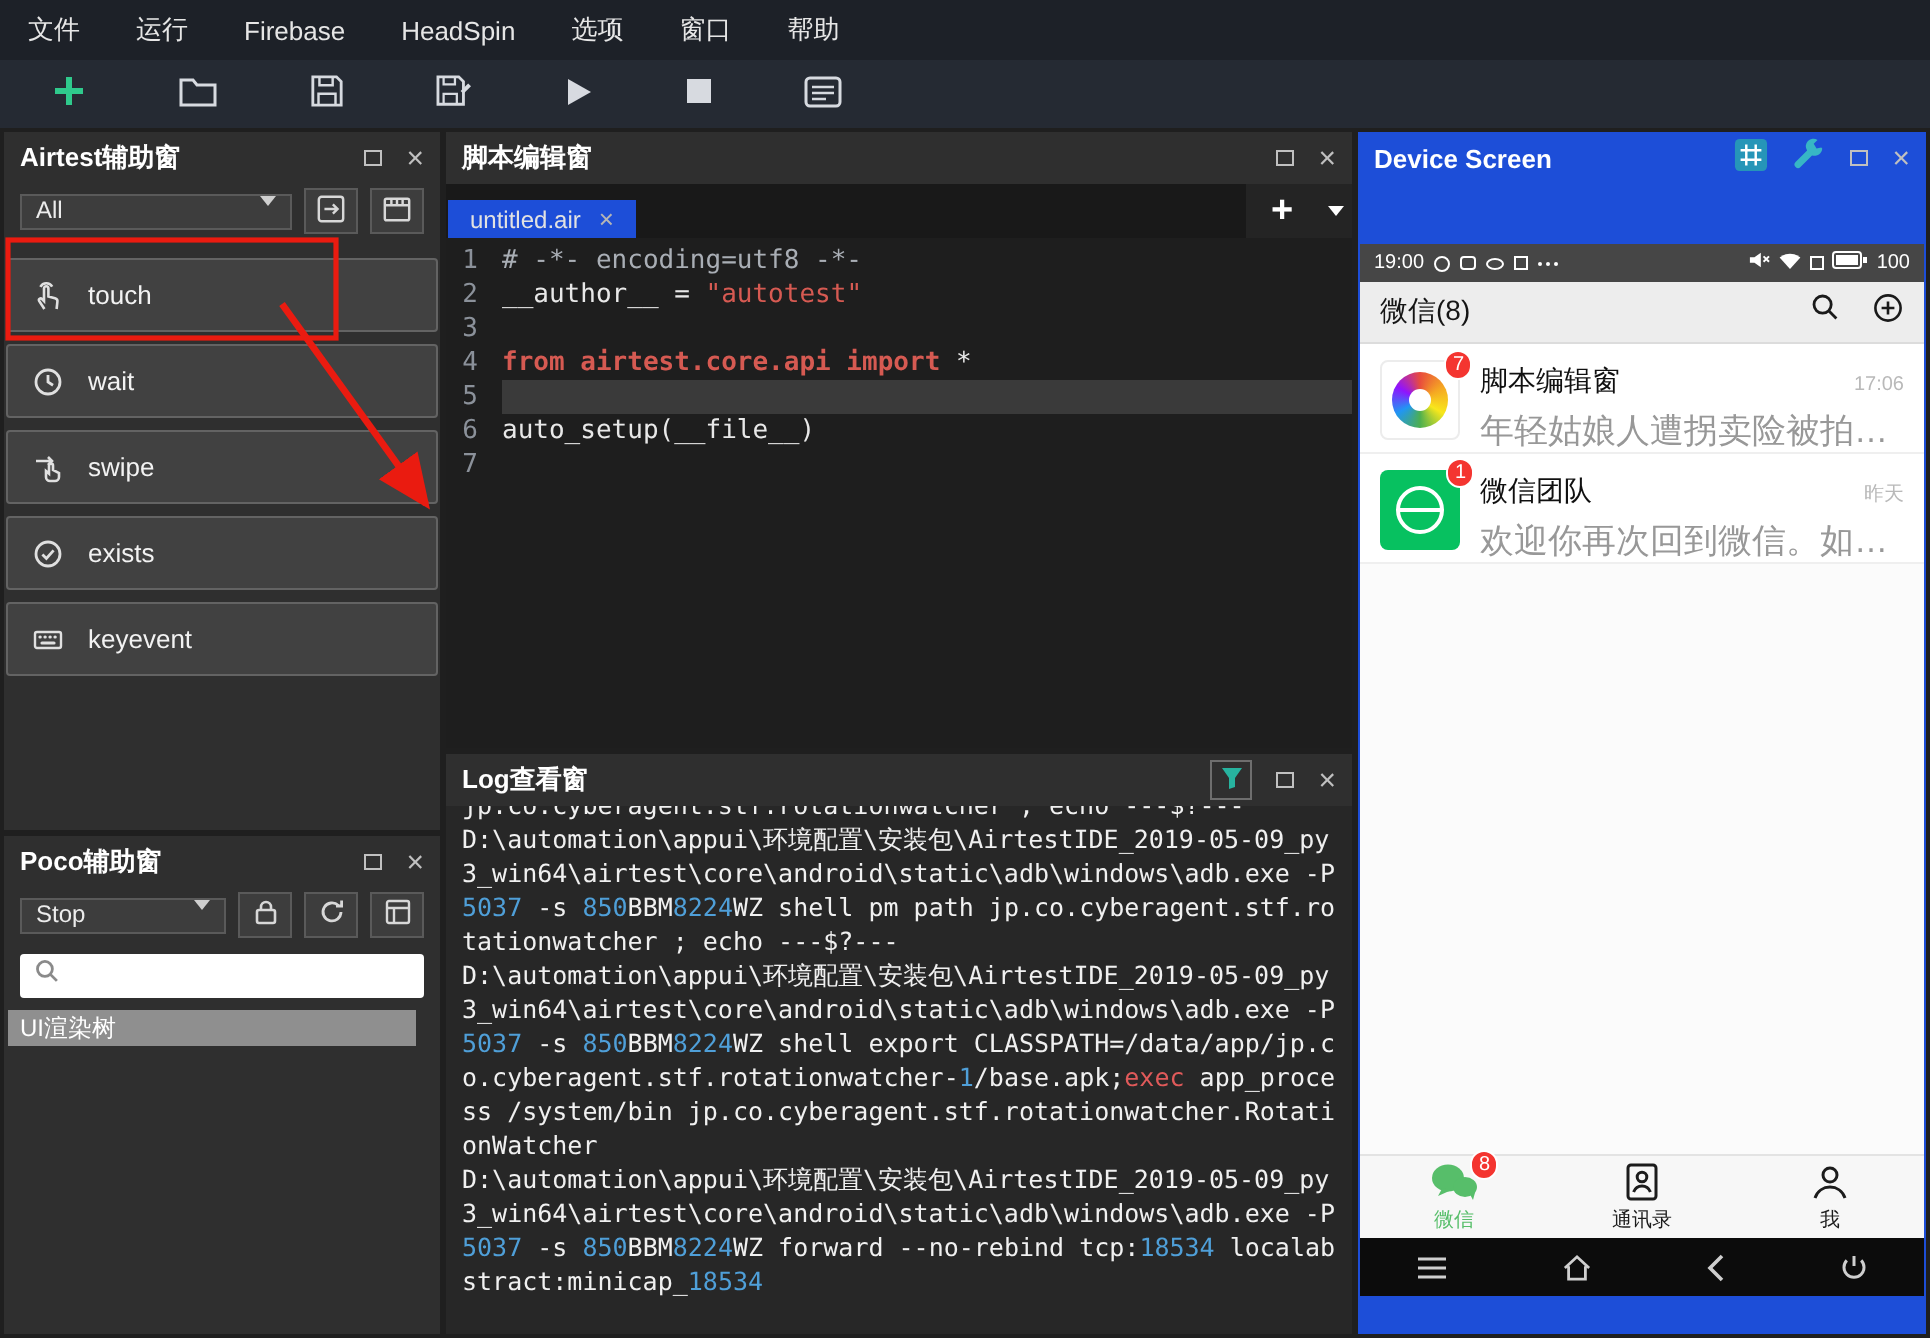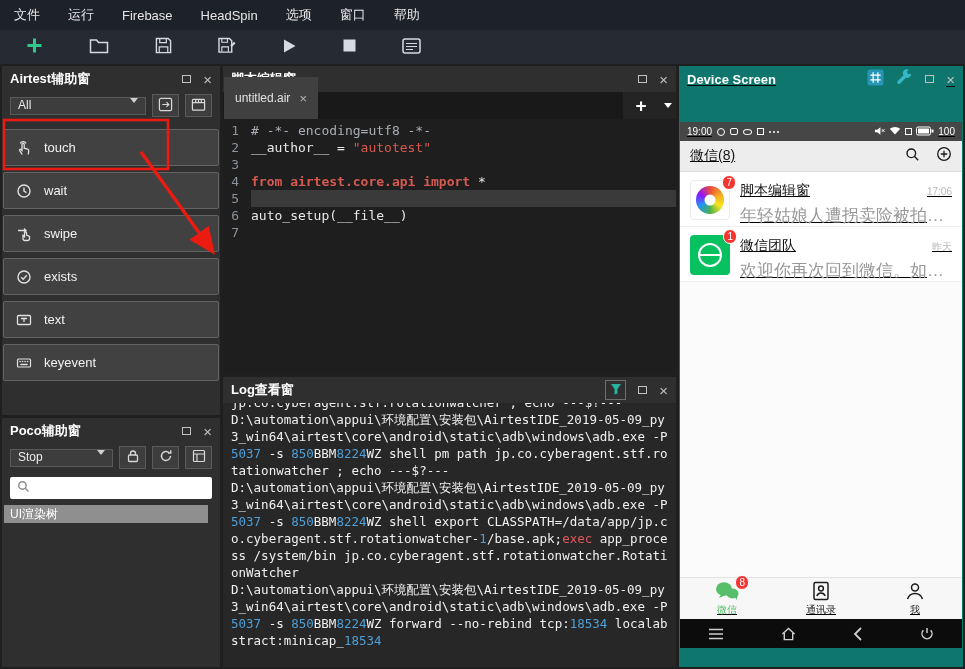--- a/index.html
+++ b/index.html
@@ -15,42 +15,42 @@
   .main{flex:1;display:flex;gap:3px;padding:2px;min-height:0;}
   .col{display:flex;flex-direction:column;gap:3px;min-height:0;}
   .col-left{width:218px;flex:none;}
   .col-center{flex:1;min-width:0;}
   .col-right{width:284px;flex:none;}
   .panel{background:#2f2f2f;display:flex;flex-direction:column;min-height:0;}
   .panel-airtest{height:349px;flex:none;}
   .panel-poco{flex:1;}
   .panel-editor{height:308px;flex:none;}
   .panel-log{flex:1;}
-  .panel-device{flex:1;background:#0f766e;text-decoration:underline;}
+  .panel-device{flex:1;background:#1d4ed8;}
   .panel-header{height:26px;flex:none;display:flex;align-items:center;padding:0 8px;gap:8px;}
   .panel-title{font-weight:bold;font-size:13px;color:#ffffff;white-space:nowrap;}
   .win-btns{margin-left:auto;display:flex;align-items:center;gap:12px;color:#c0c0c0;}
   .float-box{width:9px;height:8px;border:1px solid #c0c0c0;display:inline-block;}
   .close-x{font-size:15px;line-height:1;color:#c0c0c0;cursor:pointer;}
   
   .ctrl-row{display:flex;gap:6px;padding:2px 8px 5px;align-items:center;flex:none;}
   .select{height:18px;background:#3d3d3d;border:1px solid #5a5a5a;color:#ececec;font-size:12px;display:flex;align-items:flex-start;padding:0 7px;gap:6px;flex:1;cursor:pointer;}
   .dd-arrow{width:0;height:0;border-left:4px solid transparent;border-right:4px solid transparent;border-top:5px solid #cfcfcf;margin-left:auto;}
   .icon-btn{width:27px;height:23px;background:#3d3d3d;border:1px solid #5a5a5a;color:#d8d8d8;display:flex;align-items:center;justify-content:center;padding:0;flex:none;cursor:pointer;}
   
   .action-list{display:flex;flex-direction:column;gap:6px;padding:7px 1px;}
   .action-btn{height:37px;background:#414141;border:1px solid #636363;border-radius:2px;color:#f2f2f2;font-size:13px;display:flex;align-items:center;gap:12px;padding:0 12px;cursor:pointer;}
   .action-ic{display:flex;color:#e0e0e0;}
   
   .search-box{margin:3px 8px 4px;height:22px;background:#ffffff;border-radius:2px;display:flex;align-items:center;gap:6px;padding:0 7px;color:#8a8a8a;flex:none;}
   .search-box input{border:none;outline:none;background:transparent;font-size:12px;color:#555;width:100%;font-family:"Liberation Sans",sans-serif;}
   .tree-root{margin:2px 12px 0 2px;height:18px;background:#8f8f8f;color:#ffffff;font-size:12px;display:flex;align-items:center;padding:0 6px;flex:none;}
   
   .tabbar{height:27px;background:#191919;display:flex;align-items:flex-end;flex:none;}
-  .tab{height:42px;background:#404040;color:#e2e2e2;font-size:12px;display:flex;align-items:center;gap:9px;padding:0 11px;margin-left:1px;cursor:pointer;}
+  .tab{height:19px;background:#1d4ed8;color:#e2e2e2;font-size:12px;display:flex;align-items:center;gap:9px;padding:0 11px;margin-left:1px;cursor:pointer;}
   .tab-x{color:#b5b5b5;font-size:13px;}
   .tab-fill{flex:1;}
   .tab-plus{width:36px;height:27px;background:#242424;border:none;color:#ffffff;font-size:19px;font-weight:bold;display:flex;align-items:center;justify-content:center;cursor:pointer;}
   .tab-dd{width:17px;height:27px;background:#242424;border:none;display:flex;align-items:center;justify-content:center;cursor:pointer;}
   .tab-dd .dd-arrow{margin:0;border-top-color:#ffffff;}
   .code{flex:1;background:#1e1e1e;font-family:"DejaVu Sans Mono","Liberation Mono",monospace;font-size:13px;line-height:17px;padding-top:3px;overflow:hidden;}
   .code-line{display:flex;height:17px;}
   .ln{width:28px;flex:none;text-align:right;padding-right:12px;color:#8b919a;}
   .code-text{flex:1;white-space:pre;}
   .code-line.current .code-text{background:#3a3a3a;}
@@ -225,29 +225,20 @@
               <span class="action-ic">
                 <svg width="16" height="16" viewBox="0 0 16 16" fill="none" stroke="currentColor" stroke-width="1.4">
                   <circle cx="8" cy="8" r="6"></circle>
                   <path d="M5.2 8.2l2 2 3.6-4"></path>
                 </svg>
               </span>
               <span class="action-label">exists</span>
             </button>
             <button class="action-btn">
               <span class="action-ic">
-                <svg width="16" height="16" viewBox="0 0 16 16" fill="none" stroke="currentColor" stroke-width="1.3">
-                  <rect x="1.5" y="3.5" width="13" height="9" rx="1"></rect>
-                  <path d="M5 6.5h6M8 6.5V10"></path>
-                </svg>
-              </span>
-              <span class="action-label">text</span>
-            </button>
-            <button class="action-btn">
-              <span class="action-ic">
                 <svg width="16" height="16" viewBox="0 0 16 16" fill="none" stroke="currentColor" stroke-width="1.2">
                   <rect x="1.5" y="4" width="13" height="8" rx="1"></rect>
                   <path d="M4 6.5h.1M6.5 6.5h.1M9 6.5h.1M11.5 6.5h.1M5 9.5h6" stroke-linecap="round" stroke-width="1.6"></path>
                 </svg>
               </span>
               <span class="action-label">keyevent</span>
             </button>
           </div>
       </section>
 

